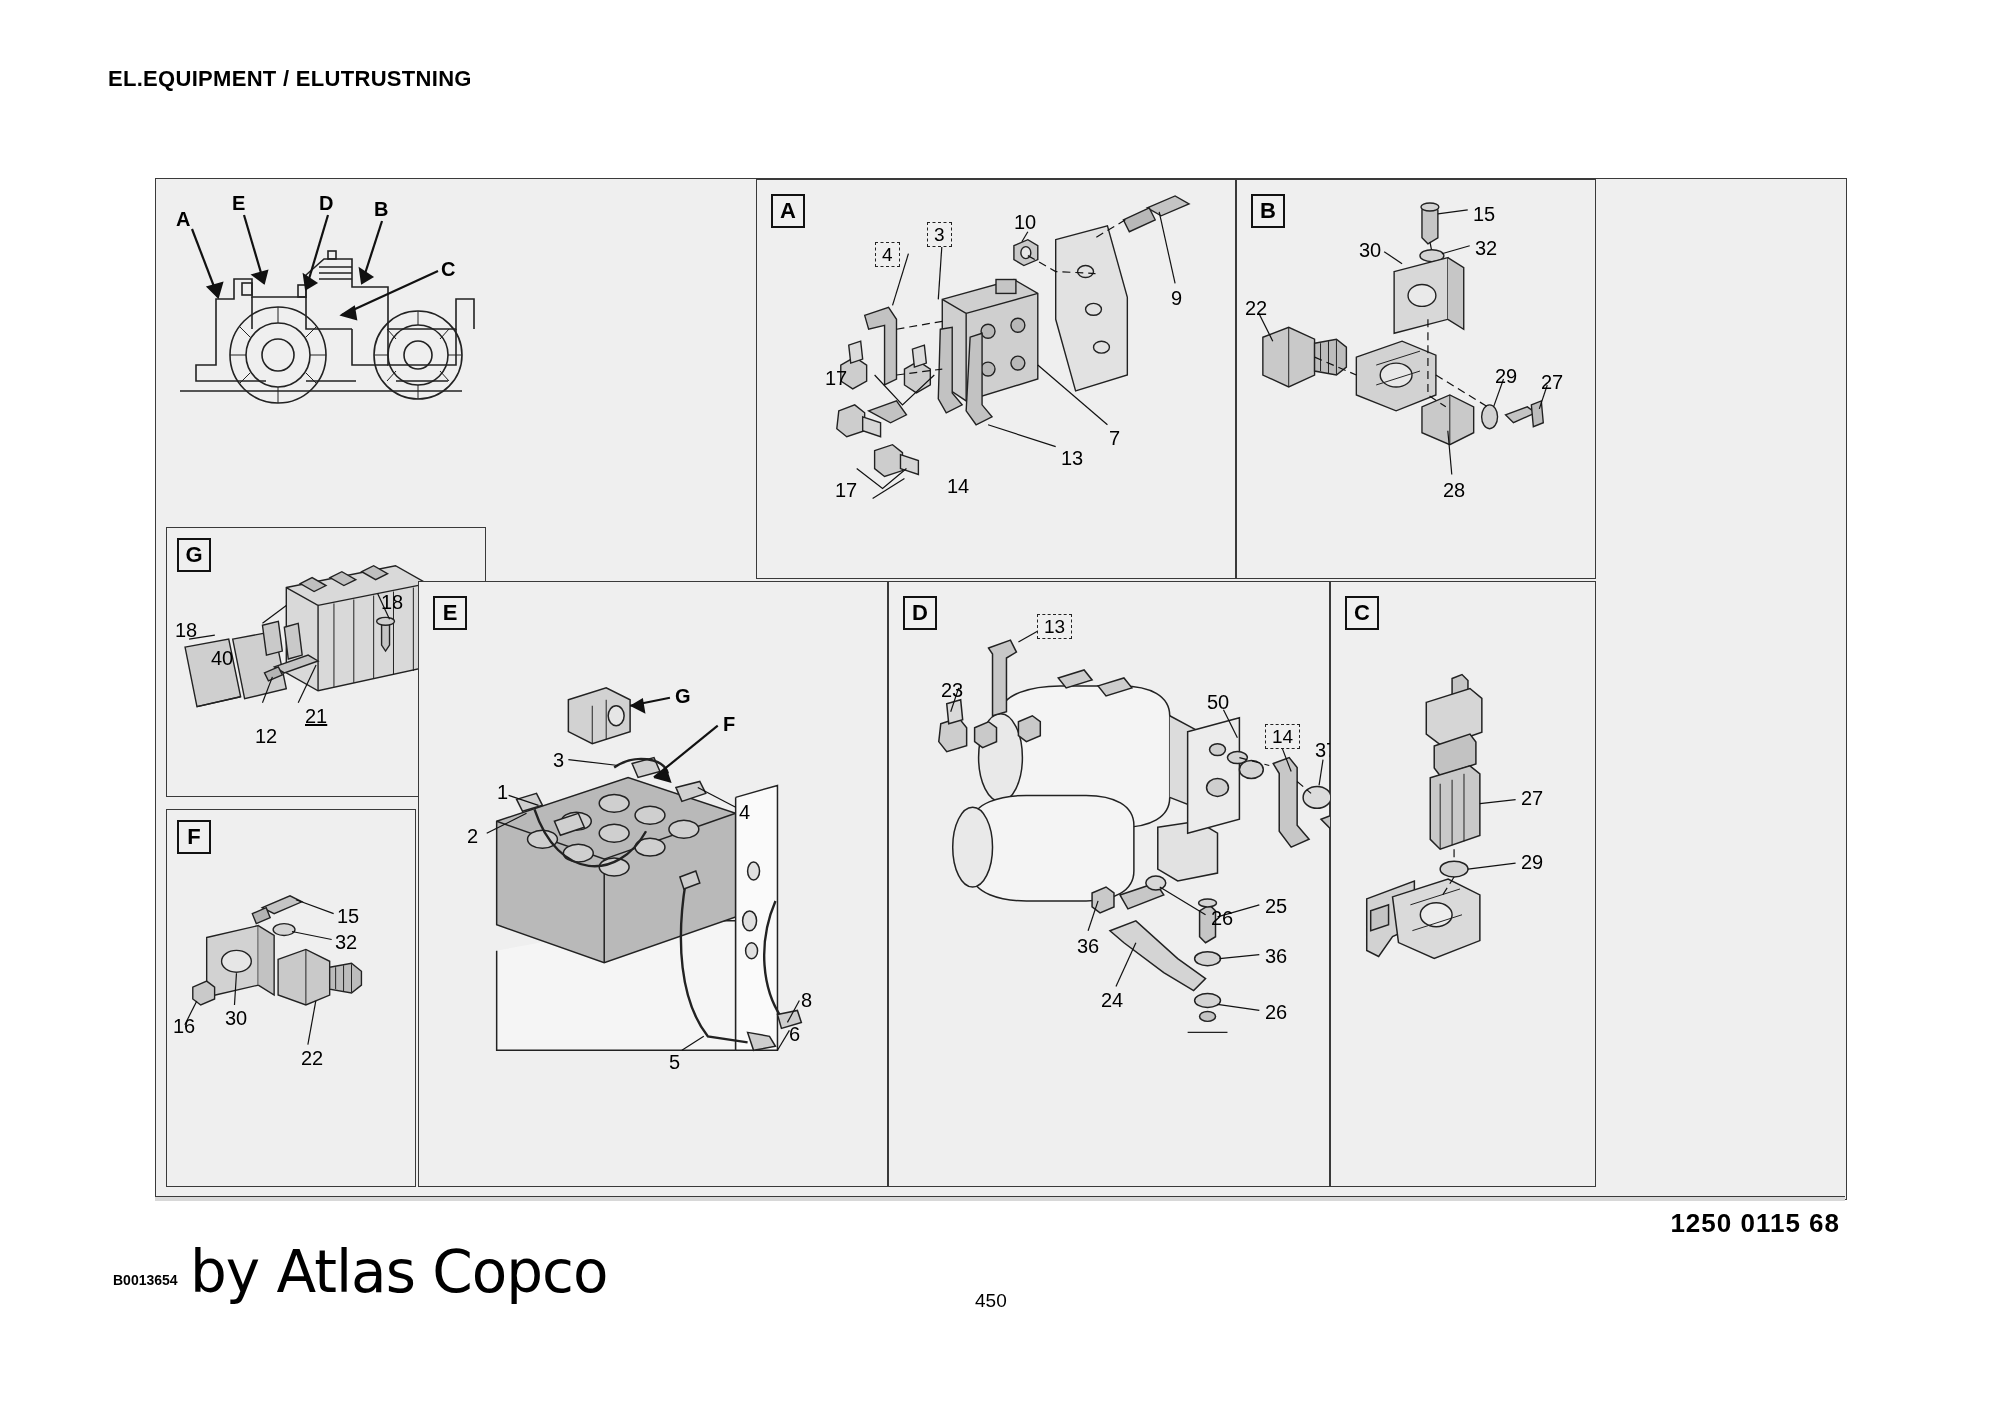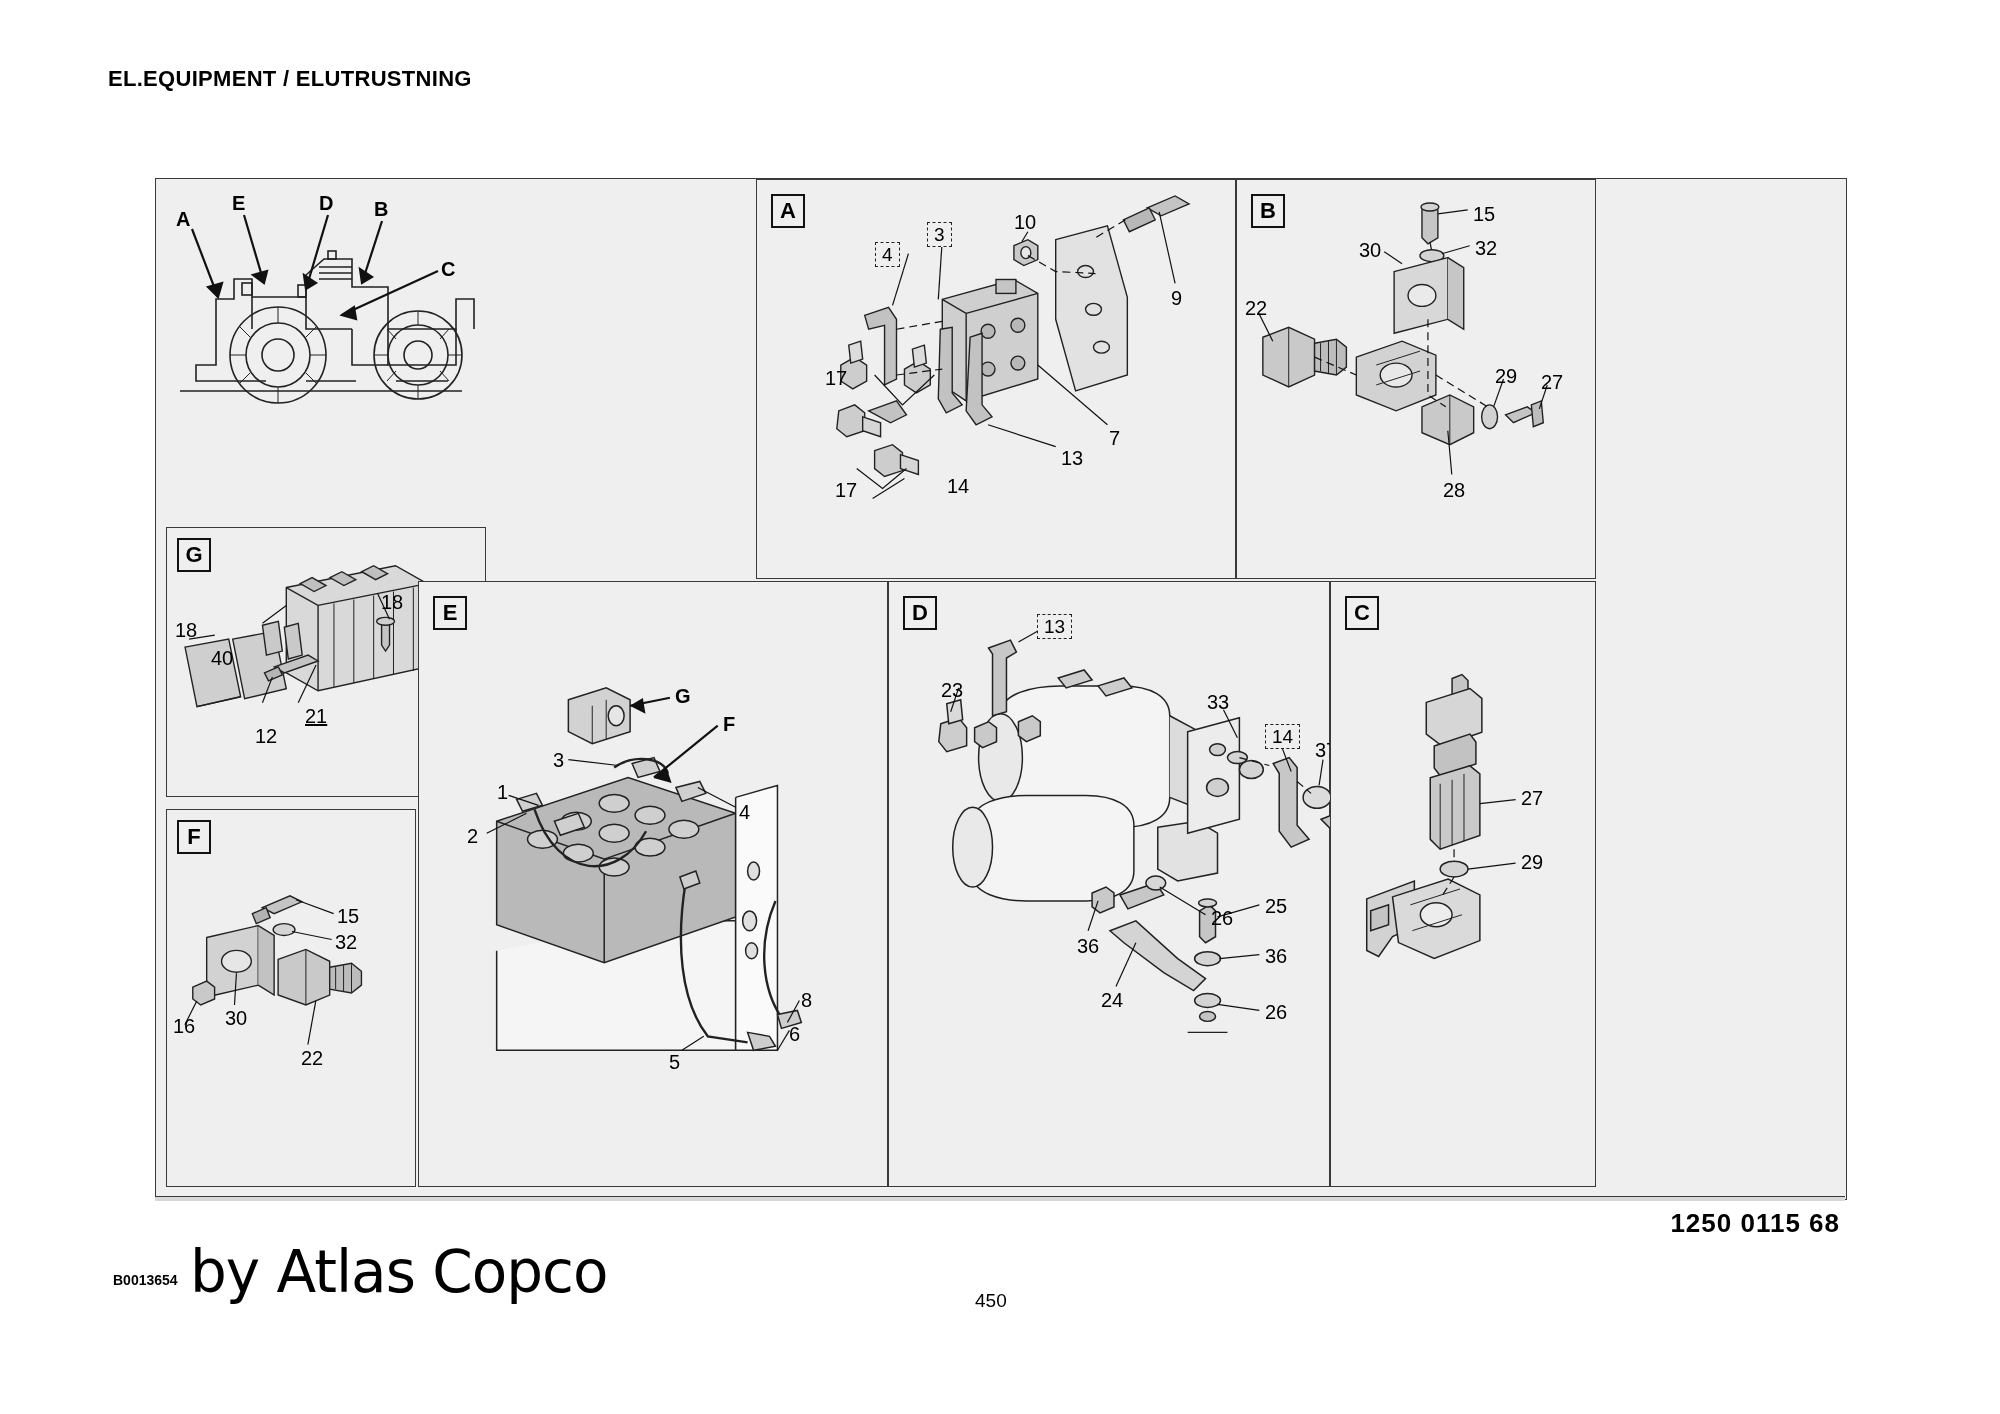--- a/index.html
+++ b/index.html
@@ -432,21 +432,21 @@
         <path d="M272 306 L318 334"></path>
         <path d="M210 320 L200 350"></path>
         <path d="M330 336 L372 324"></path>
         <path d="M332 378 L372 374"></path>
         <path d="M330 424 L372 430"></path>
         <path d="M248 362 L228 406"></path>
       </g>
     </svg>
     <div class="numbox" style="left:148px;top:32px;">13</div>
     <div class="num" style="left:52px;top:98px;">23</div>
-    <div class="num" style="left:318px;top:110px;">33</div>
+    <div class="num" style="left:318px;top:110px;">50</div>
     <div class="numbox" style="left:376px;top:142px;">14</div>
     <div class="num" style="left:426px;top:158px;">37</div>
     <div class="num" style="left:466px;top:190px;">34</div>
     <div class="num" style="left:322px;top:326px;">26</div>
     <div class="num" style="left:188px;top:354px;">36</div>
     <div class="num" style="left:376px;top:314px;">25</div>
     <div class="num" style="left:376px;top:364px;">36</div>
     <div class="num" style="left:376px;top:420px;">26</div>
     <div class="num" style="left:212px;top:408px;">24</div>
   </div>

